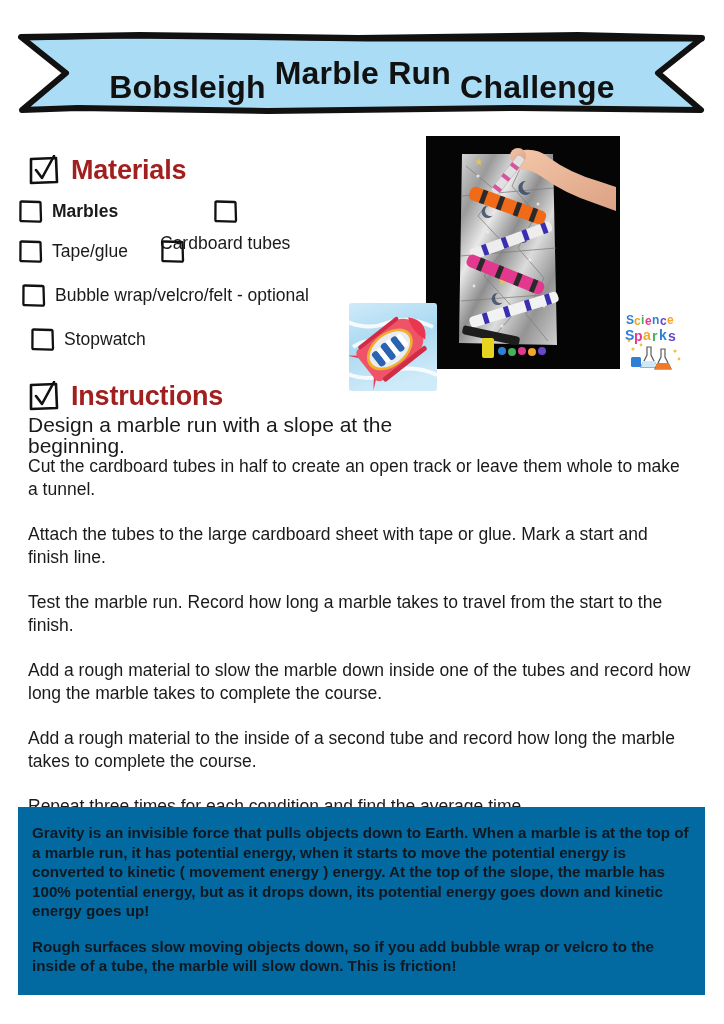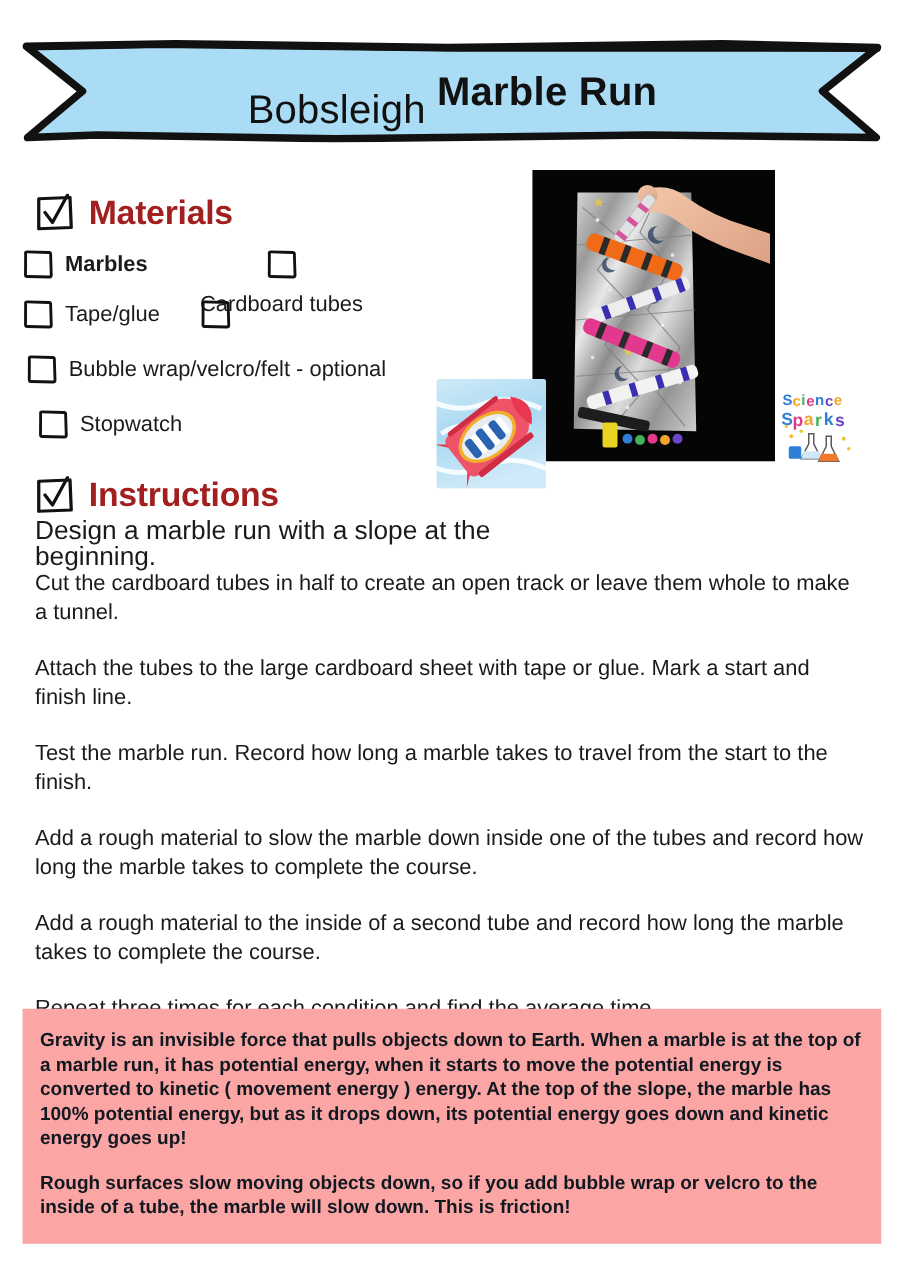--- a/index.html
+++ b/index.html
@@ -31,21 +31,21 @@
     width: 688px; height: 82px;
     display: flex;
     align-items: center;
     justify-content: center;
     font-size: 32px;
     letter-spacing: 0.2px;
     color: #111;
     white-space: pre;
   }
   .banner-title .bold { font-weight: bold; }
-  .banner-title .light { font-weight: 400; margin-top: 29px; }
+  .banner-title .light { font-weight: 700; margin-top: 29px; }
 
   
   .sec-head {
     position: absolute;
     display: flex;
     align-items: flex-start;
     gap: 12px;
   }
   .sec-head .label {
     font-size: 27px;
@@ -99,21 +99,21 @@
     color: #1a1a1a;
   }
 
   
   .info-box {
     position: absolute;
     left: 18px;
     top: 807px;
     width: 687px;
     height: 188px;
-    background: #fca5a5;
+    background: #0369a1;
     box-sizing: border-box;
     padding: 16px 14px 10px 14px;
   }
   .info-box p {
     margin: 0 0 16px 0;
     font-size: 15.2px;
     line-height: 19.5px;
     font-weight: bold;
     color: #101820;
   }
@@ -152,21 +152,21 @@
 </style>
 </head>
 <body>
 
 <div class="banner-wrap">
   <svg class="banner-svg" width="688" height="82" viewBox="0 0 688 82">
     <path d="M3,5 L122,3 L340,6 L560,3 L684,6 L640,41 L683,78 L500,76 L250,79 L60,76 L4,78 L48,41 Z" fill="#aadcf5" stroke="#111111" stroke-width="6" stroke-linejoin="round"></path>
     <path d="M4,6 L110,4 L350,7 L684,7" fill="none" stroke="#111111" stroke-width="5" stroke-linecap="round"></path>
   </svg>
   <div class="banner-title">
-    <span class="light">Bobsleigh </span><span class="bold">Marble Run</span>
+    <span class="light">Bobsleigh </span><span class="bold">Marble Run</span><span class="light"> Challenge</span>
   </div>
 </div>
 
 <div class="sec-head" style="left:28px; top:155px;">
   <span class="tickbox">
     <svg width="31" height="31" viewBox="0 0 31 31">
       <path d="M3,4 L28,3 L29,27 L3,28 Z" fill="none" stroke="#111" stroke-width="2.6" stroke-linejoin="round"></path>
       <path d="M8,15 L14,23 L26,1" fill="none" stroke="#111" stroke-width="2.6" stroke-linecap="round" stroke-linejoin="round"></path>
     </svg>
   </span>

